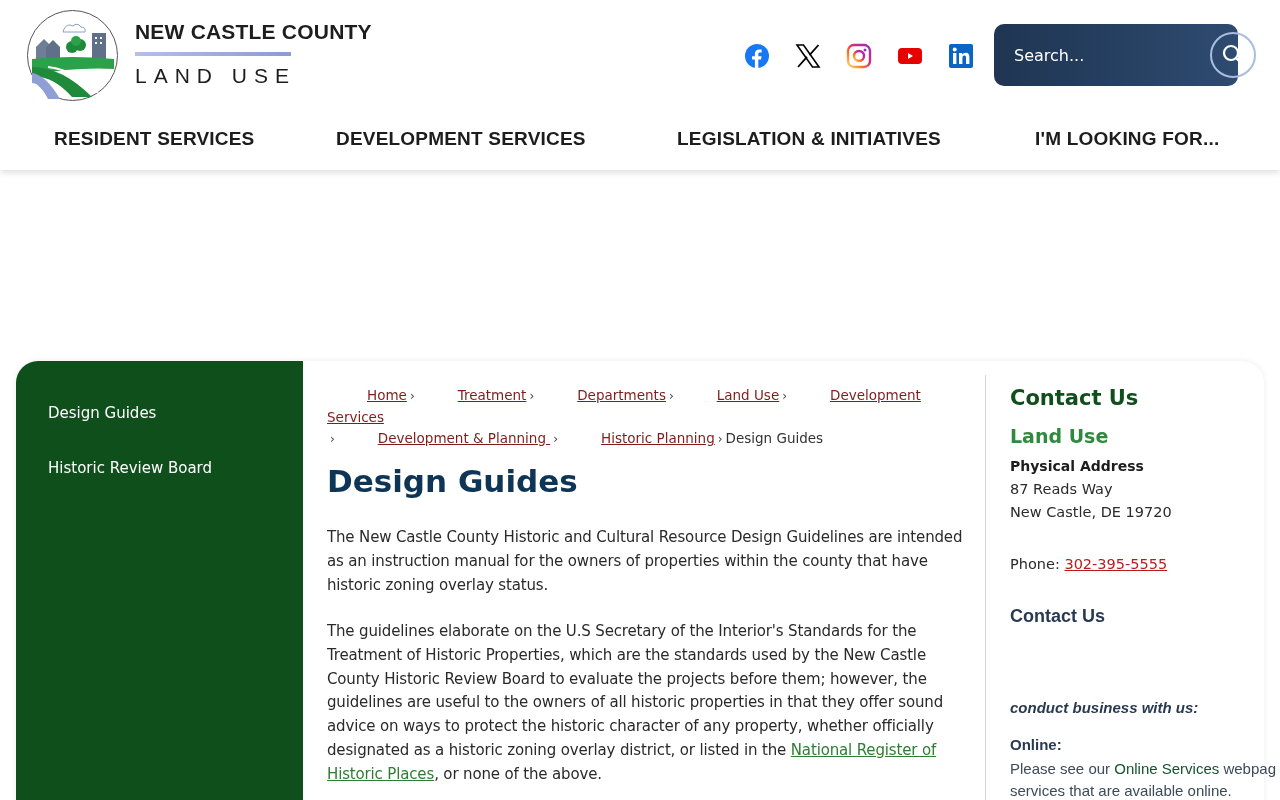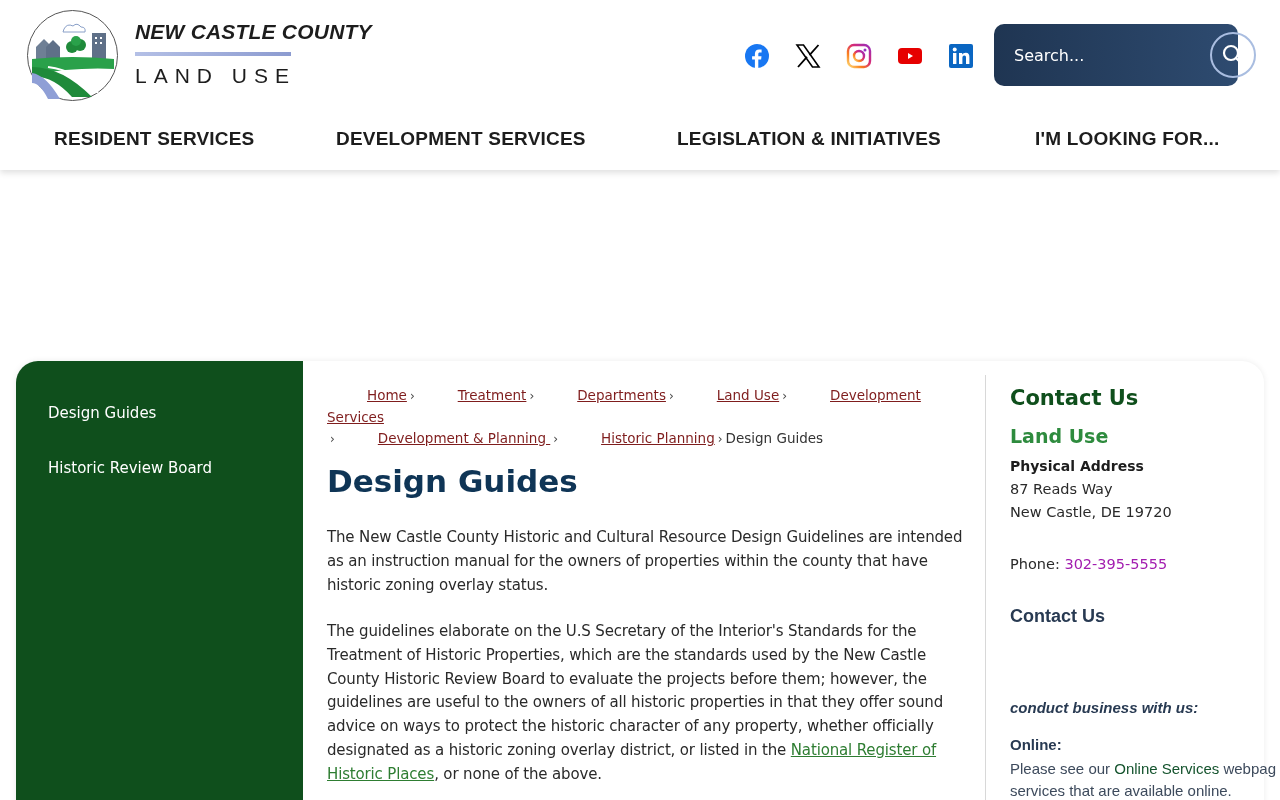--- a/index.html
+++ b/index.html
@@ -1,21 +1,21 @@
 <!DOCTYPE html>
 <html><head>
 <meta charset="utf-8">
 <style>
   * { box-sizing: border-box; margin: 0; padding: 0; }
   html, body { width: 1280px; height: 800px; overflow: hidden; background: #ffffff; font-family: "Liberation Sans", sans-serif; color: #222; }
 
   
   .header { position: absolute; left: 0; top: 0; width: 1280px; height: 170px; background: #fff; box-shadow: 0 3px 6px rgba(0,0,0,0.12); z-index: 5; }
   .logo { position: absolute; left: 26px; top: 9px; width: 93px; height: 93px; }
-  .brand-title { position: absolute; left: 135px; top: 20px; font-family: "Liberation Sans", sans-serif; font-weight: 700; font-size: 21px; color: #1d1d1d; letter-spacing: 0.2px; font-style: italic; }
+  .brand-title { position: absolute; left: 135px; top: 20px; font-family: "Liberation Sans", sans-serif; font-weight: 700; font-size: 21px; color: #1d1d1d; letter-spacing: 0.2px; }
   .brand-bar { position: absolute; left: 135px; top: 52px; width: 156px; height: 4px; background: linear-gradient(90deg, #b4c0e6, #8c9bd0); }
   .brand-sub { position: absolute; left: 135px; top: 64px; font-family: "Liberation Sans", sans-serif; font-size: 21px; color: #1d1d1d; letter-spacing: 7px; }
 
   .social { position: absolute; top: 42px; display: flex; align-items: center; justify-content: center; width: 28px; height: 28px; }
   .social svg { display: block; }
 
   .search { position: absolute; left: 994px; top: 24px; width: 244px; height: 62px; border-radius: 10px; background: linear-gradient(90deg, #1f3552, #2e4b70); }
   .search-input { position: absolute; left: 20px; top: 18px; width: 180px; height: 26px; border: none; background: transparent; color: #fff; font-family: "DejaVu Sans", sans-serif; font-size: 16px; outline: none; }
   .search-input::placeholder { color: #ffffff; opacity: 1; }
   .search-btn { position: absolute; left: 216px; top: 8px; width: 46px; height: 46px; border-radius: 50%; border: 2px solid #a9bde0; display: flex; align-items: center; justify-content: center; cursor: pointer; }
@@ -36,21 +36,21 @@
   .para { position: absolute; left: 0; width: 640px; font-family: "DejaVu Sans", sans-serif; font-size: 15px; line-height: 23.8px; color: #2a2a2a; letter-spacing: -0.15px; }
   .para a { color: #2e7d32; text-decoration: underline; cursor: pointer; }
 
   .divider { position: absolute; left: 985px; top: 375px; width: 1px; height: 425px; background: #d8d8d8; }
 
   .contact { position: absolute; left: 1010px; top: 361px; width: 270px; }
   .c-title { position: absolute; left: 0; top: 25px; font-family: "DejaVu Sans", sans-serif; font-weight: 700; font-size: 21px; color: #0f4f1c; white-space: nowrap; }
   .c-dept { position: absolute; left: 0; top: 64px; font-family: "DejaVu Sans", sans-serif; font-weight: 700; font-size: 19px; color: #2e8b3e; white-space: nowrap; }
   .c-label { position: absolute; left: 0; top: 97px; font-family: "DejaVu Sans", sans-serif; font-weight: 700; font-size: 14px; color: #1d1d1d; white-space: nowrap; }
   .c-line { position: absolute; left: 0; font-family: "DejaVu Sans", sans-serif; font-size: 14.5px; color: #2a2a2a; white-space: nowrap; }
-  .c-line a { color: #a21caf; cursor: pointer; }
+  .c-line a { color: #b91c1c; text-decoration: underline; cursor: pointer; }
 
   .widget { position: absolute; left: 1010px; top: 600px; width: 270px; overflow: hidden; height: 200px; }
   .w-title { position: absolute; left: 0; top: 6px; font-family: "Liberation Sans", sans-serif; font-weight: 700; font-size: 18px; color: #283a52; white-space: nowrap; }
   .w-italic { position: absolute; left: 0; top: 73px; font-family: "Liberation Sans", sans-serif; font-weight: 700; font-style: italic; font-size: 15px; line-height: 23px; color: #283a52; white-space: nowrap; }
   .w-online { position: absolute; left: 0; top: 136px; font-family: "Liberation Sans", sans-serif; font-weight: 700; font-size: 15px; color: #283a52; }
   .w-text { position: absolute; left: 0; top: 158px; font-family: "Liberation Sans", sans-serif; font-size: 15px; line-height: 22px; color: #3d4a5c; white-space: nowrap; }
   .w-text a { color: #14532d; cursor: pointer; }
 </style>
 </head>
 <body>

